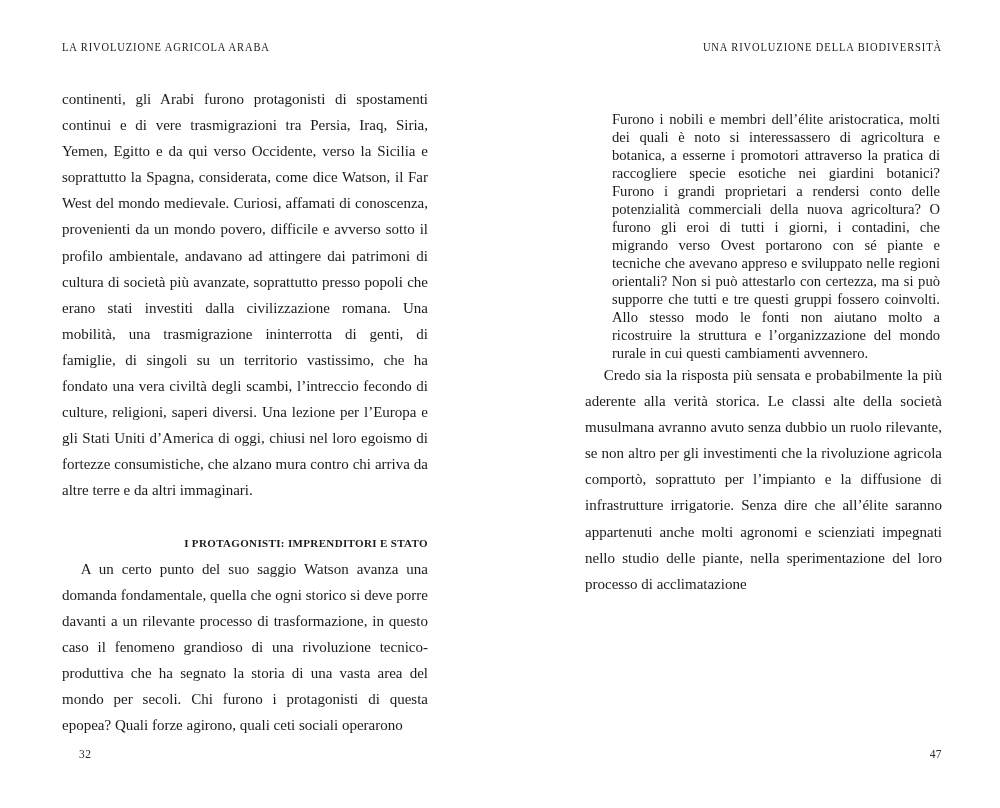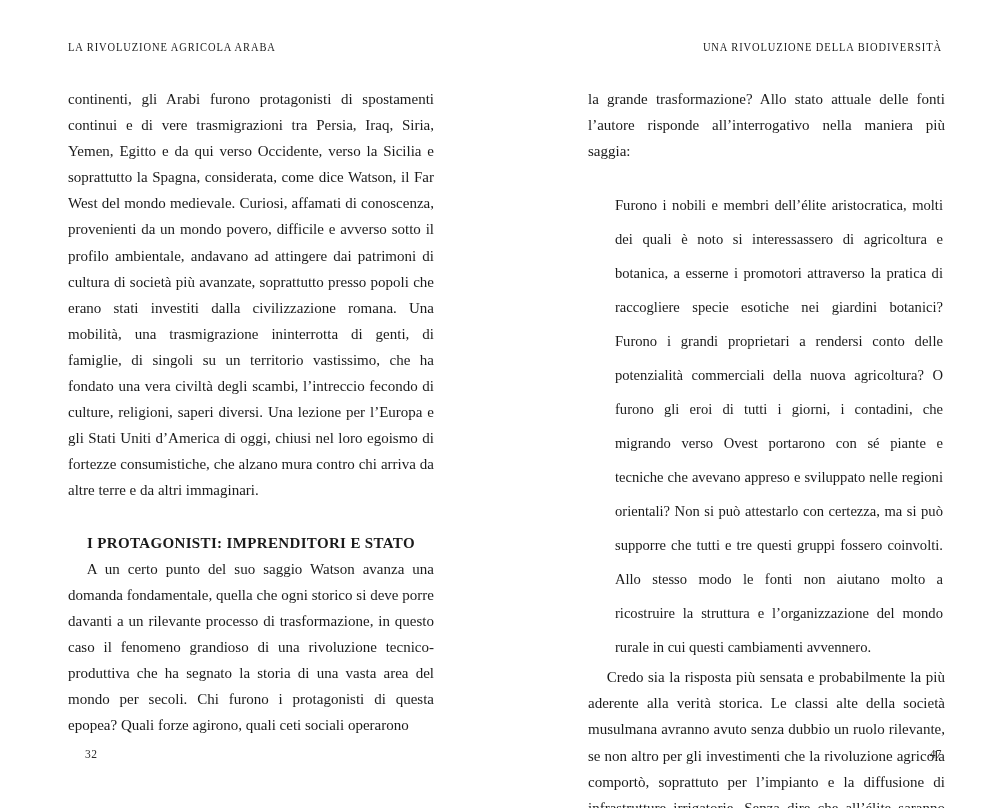--- a/index.html
+++ b/index.html
@@ -13,21 +13,20 @@
     position: relative;
     overflow: hidden;
     font-family: "Liberation Serif", "DejaVu Serif", serif;
     color: #1a1a1a;
   }
 
   .spread {
     position: absolute;
     inset: 0;
     display: flex;
-    margin-left: 6px;
   }
 
   .page {
     position: relative;
     width: 500px;
     height: 808px;
     box-sizing: border-box;
   }
 
   .page-left  { padding: 0 73px 0 62px; }
@@ -63,33 +62,33 @@
     text-align: justify;
     text-justify: inter-word;
     font-size: 15px;
     line-height: 26.1px;
     hyphens: none;
   }
   p.para.indent { text-indent: 1.25em; }
 
   h2.section-title {
     margin: 26px 0 0 0;
-    text-align: center;
-    font-size: 15px;
+    text-align: right;
+    font-size: 11px;
     font-weight: bold;
     letter-spacing: 0.35px;
     line-height: 26.1px;
     text-transform: uppercase;
   }
 
   blockquote.quote {
     margin: 24px 0 0 0;
     padding: 0 2px 0 27px;
     font-size: 14.6px;
-    line-height: 34px;
+    line-height: 18px;
     text-align: justify;
     hyphens: none;
   }
   blockquote.quote p { margin: 0; }
 
   .after-quote { margin-top: 25px; }
 
   .folio {
     position: absolute;
     bottom: 48px;
@@ -116,21 +115,20 @@
       <p class="para indent">A un certo punto del suo saggio Watson avanza una domanda fondamentale, quella che ogni storico si deve porre davanti a un rilevante processo di trasformazione, in questo caso il fenomeno grandioso di una rivoluzione tecnico-produttiva che ha segnato la storia di una vasta area del mondo per secoli. Chi furono i protagonisti di questa epopea? Quali forze agirono, quali ceti sociali operarono</p>
     </div>
 
     <div class="folio">32</div>
   </div>
 
   <div class="page page-right">
     <div class="running-head">Una rivoluzione della biodiversità</div>
 
     <div class="body-col">
-      <p class="para">la grande trasformazione? Allo stato attuale delle fonti l’autore risponde all’interrogativo nella maniera più saggia:</p>
 
       <blockquote class="quote">
         <p>Furono i nobili e membri dell’élite aristocratica, molti dei quali è noto si interessassero di agricoltura e botanica, a esserne i promotori attraverso la pratica di raccogliere specie esotiche nei giardini botanici? Furono i grandi proprietari a rendersi conto delle potenzialità commerciali della nuova agricoltura? O furono gli eroi di tutti i giorni, i contadini, che migrando verso Ovest portarono con sé piante e tecniche che avevano appreso e sviluppato nelle regioni orientali? Non si può attestarlo con certezza, ma si può supporre che tutti e tre questi gruppi fossero coinvolti. Allo stesso modo le fonti non aiutano molto a ricostruire la struttura e l’organizzazione del mondo rurale in cui questi cambiamenti avvennero.</p>
       </blockquote>
 
       <p class="para indent after-quote">Credo sia la risposta più sensata e probabilmente la più aderente alla verità storica. Le classi alte della società musulmana avranno avuto senza dubbio un ruolo rilevante, se non altro per gli investimenti che la rivoluzione agricola comportò, soprattuto per l’impianto e la diffusione di infrastrutture irrigatorie. Senza dire che all’élite saranno appartenuti anche molti agronomi e scienziati impegnati nello studio delle piante, nella sperimentazione del loro processo di acclimatazione</p>
     </div>
 
     <div class="folio">47</div>
   </div>

